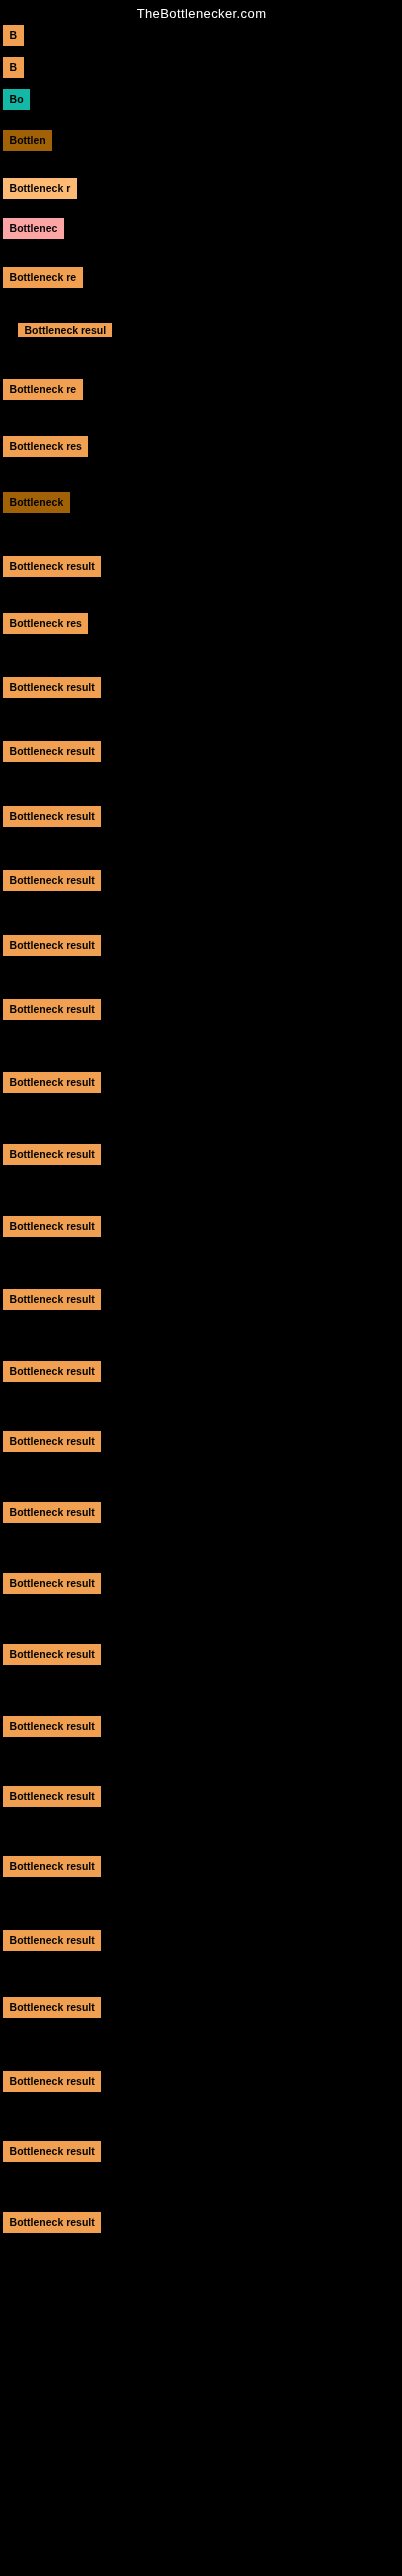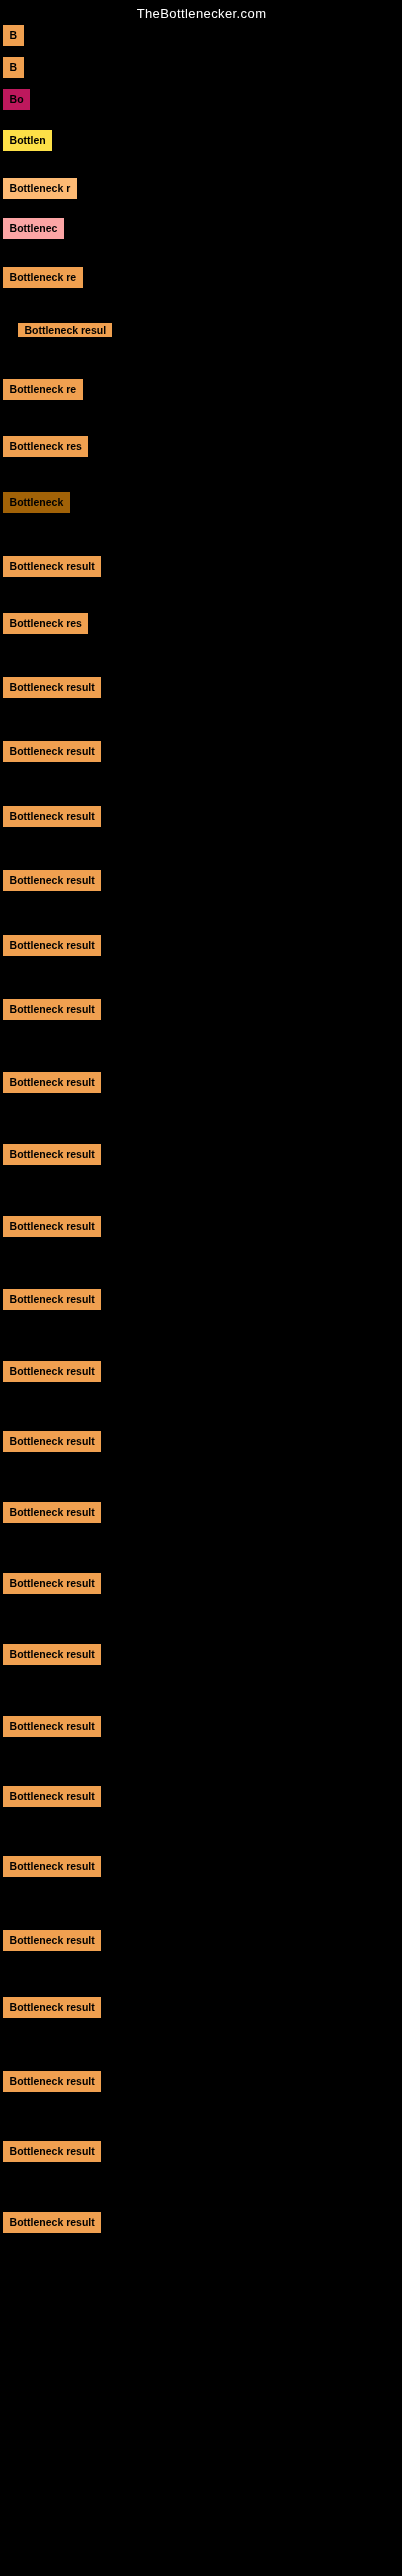--- a/index.html
+++ b/index.html
@@ -21,22 +21,22 @@
     }
   </style>
 </head>
 <body>
 
 <div class="site-title">TheBottlenecker.com</div>
 
 <div id="results-container" style="position:relative; width:100%; height:2576px;">
     <div style="position: absolute; top: 0px; left: 3.2px; background-color: rgb(240, 160, 80); color: rgb(0, 0, 0); font-size: 10.5px; font-weight: 600; padding: 2.4px 6.4px; white-space: nowrap; overflow: hidden; max-width: 35px; height: 21px; display: flex; align-items: center;">B</div>
     <div style="position: absolute; top: 32px; left: 3.2px; background-color: rgb(240, 160, 80); color: rgb(0, 0, 0); font-size: 10.5px; font-weight: 600; padding: 2.4px 6.4px; white-space: nowrap; overflow: hidden; max-width: 35px; height: 21px; display: flex; align-items: center;">B</div>
-    <div style="position: absolute; top: 64px; left: 3.2px; background-color: #be185d; color: rgb(0, 0, 0); font-size: 10.5px; font-weight: 600; padding: 2.4px 6.4px; white-space: nowrap; overflow: hidden; max-width: 39px; height: 21px; display: flex; align-items: center;">Bo</div>
-    <div style="position: absolute; top: 105px; left: 3.2px; background-color: #fde047; color: rgb(0, 0, 0); font-size: 10.5px; font-weight: 600; padding: 2.4px 6.4px; white-space: nowrap; overflow: hidden; max-width: 60px; height: 21px; display: flex; align-items: center;">Bottlen</div>
+    <div style="position: absolute; top: 64px; left: 3.2px; background-color: #14b8a6; color: rgb(0, 0, 0); font-size: 10.5px; font-weight: 600; padding: 2.4px 6.4px; white-space: nowrap; overflow: hidden; max-width: 39px; height: 21px; display: flex; align-items: center;">Bo</div>
+    <div style="position: absolute; top: 105px; left: 3.2px; background-color: #a16207; color: rgb(0, 0, 0); font-size: 10.5px; font-weight: 600; padding: 2.4px 6.4px; white-space: nowrap; overflow: hidden; max-width: 60px; height: 21px; display: flex; align-items: center;">Bottlen</div>
     <div style="position: absolute; top: 153px; left: 3.2px; background-color: #fdba74; color: rgb(0, 0, 0); font-size: 10.5px; font-weight: 600; padding: 2.4px 6.4px; white-space: nowrap; overflow: hidden; max-width: 85px; height: 21px; display: flex; align-items: center;">Bottleneck r</div>
     <div style="position: absolute; top: 193px; left: 3.2px; background-color: #fca5a5; color: rgb(0, 0, 0); font-size: 10.5px; font-weight: 600; padding: 2.4px 6.4px; white-space: nowrap; overflow: hidden; max-width: 71px; height: 21px; display: flex; align-items: center;">Bottlenec</div>
     <div style="position: absolute; top: 242px; left: 3.2px; background-color: rgb(240, 160, 80); color: rgb(0, 0, 0); font-size: 10.5px; font-weight: 600; padding: 2.4px 6.4px; white-space: nowrap; overflow: hidden; max-width: 93px; height: 21px; display: flex; align-items: center;">Bottleneck re</div>
     <div style="position: absolute; top: 298px; left: 18px; background-color: rgb(240, 160, 80); color: rgb(0, 0, 0); font-size: 10.5px; font-weight: 600; padding: 2.4px 6.4px; white-space: nowrap; overflow: hidden; max-width: 109px; height: 14px; display: flex; align-items: center;">Bottleneck resul</div>
     <div style="position: absolute; top: 354px; left: 3.2px; background-color: rgb(240, 160, 80); color: rgb(0, 0, 0); font-size: 10.5px; font-weight: 600; padding: 2.4px 6.4px; white-space: nowrap; overflow: hidden; max-width: 93px; height: 21px; display: flex; align-items: center;">Bottleneck re</div>
     <div style="position: absolute; top: 411px; left: 3.2px; background-color: rgb(240, 160, 80); color: rgb(0, 0, 0); font-size: 10.5px; font-weight: 600; padding: 2.4px 6.4px; white-space: nowrap; overflow: hidden; max-width: 100px; height: 21px; display: flex; align-items: center;">Bottleneck res</div>
     <div style="position: absolute; top: 467px; left: 3.2px; background-color: #a16207; color: rgb(0, 0, 0); font-size: 10.5px; font-weight: 600; padding: 2.4px 6.4px; white-space: nowrap; overflow: hidden; max-width: 76px; height: 21px; display: flex; align-items: center;">Bottleneck</div>
     <div style="position: absolute; top: 531px; left: 3.2px; background-color: rgb(240, 160, 80); color: rgb(0, 0, 0); font-size: 10.5px; font-weight: 600; padding: 2.4px 6.4px; white-space: nowrap; overflow: hidden; max-width: 116px; height: 21px; display: flex; align-items: center;">Bottleneck result</div>
     <div style="position: absolute; top: 588px; left: 3.2px; background-color: rgb(240, 160, 80); color: rgb(0, 0, 0); font-size: 10.5px; font-weight: 600; padding: 2.4px 6.4px; white-space: nowrap; overflow: hidden; max-width: 100px; height: 21px; display: flex; align-items: center;">Bottleneck res</div>
     <div style="position: absolute; top: 652px; left: 3.2px; background-color: rgb(240, 160, 80); color: rgb(0, 0, 0); font-size: 10.5px; font-weight: 600; padding: 2.4px 6.4px; white-space: nowrap; overflow: hidden; max-width: 116px; height: 21px; display: flex; align-items: center;">Bottleneck result</div>

